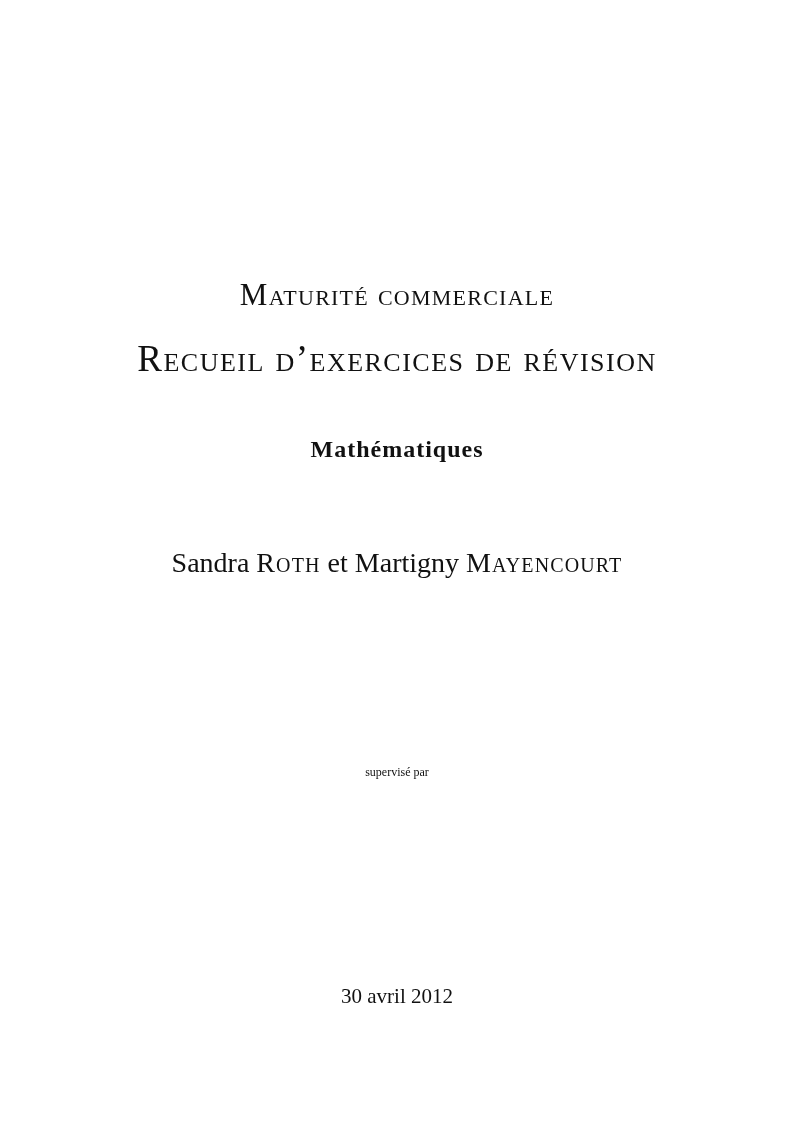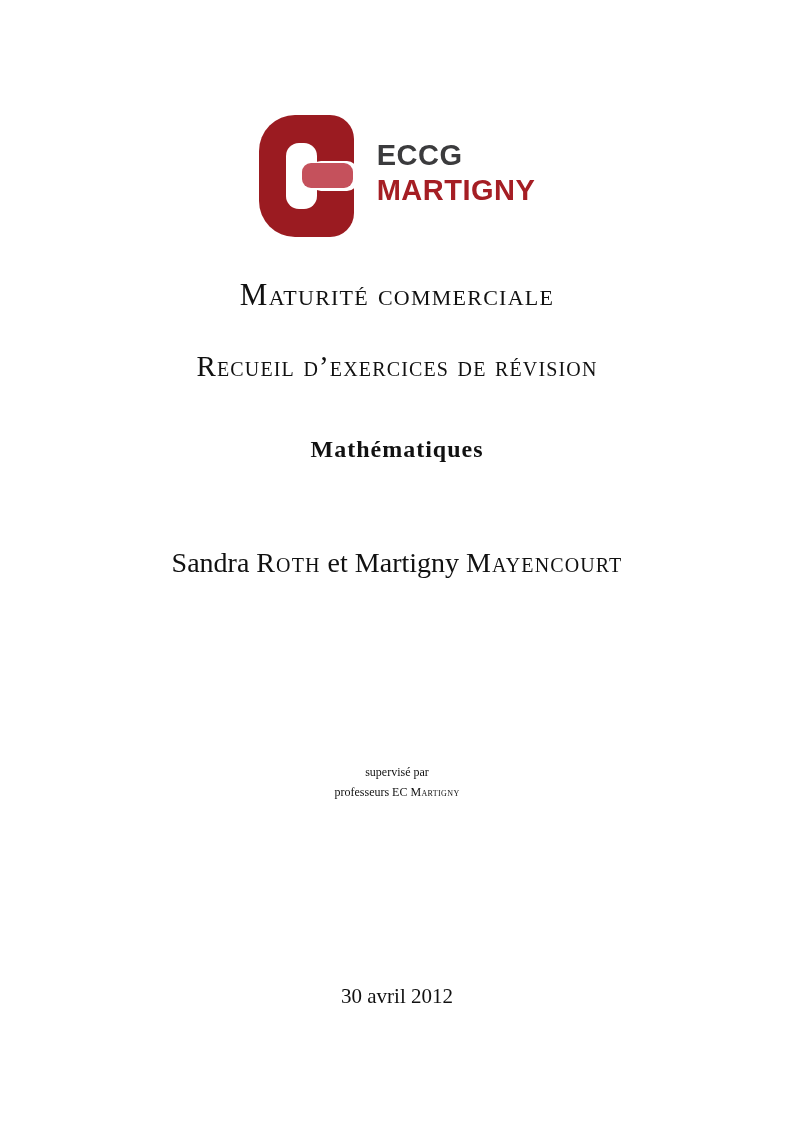--- a/index.html
+++ b/index.html
@@ -60,66 +60,48 @@
   .centerline {
     position: absolute;
     left: 0;
     right: 0;
     text-align: center;
     line-height: 1;
     white-space: nowrap;
   }
   .smallcaps { font-variant: small-caps; letter-spacing: 0.04em; }
   .program  { top: 279px; font-size: 31px; }
-  .subtitle { top: 352px; font-size: 29px; }
+  .subtitle { top: 340px; font-size: 37px; }
   .subject  { top: 437px; font-size: 24px; font-weight: bold; letter-spacing: 1px; margin: 0; }
   .authors  { top: 549px; font-size: 28px; }
   .authors .it { }
   .authors .sc { font-variant: small-caps; letter-spacing: 0.04em; }
   .supervision { top: 762px; font-size: 12px; line-height: 20px; }
   .supervision .sc { font-variant: small-caps; letter-spacing: 0.03em; }
   .date { top: 986px; font-size: 21px; }
 </style>
 </head>
 <body>
 
 <div class="page">
 
-  <header class="logo">
-    <div class="logo-inner">
-      <svg class="logo-mark" viewBox="0 0 95 122" aria-hidden="true">
-        <path d="M 36 0 L 71 0 A 24 24 0 0 1 95 24 L 95 98 A 24 24 0 0 1 71 122 L 36 122 A 36 36 0 0 1 0 86 L 0 36 A 36 36 0 0 1 36 0 Z" fill="#9b1b21"></path>
-        <rect x="27" y="28" width="31" height="66" rx="13" fill="#ffffff"></rect>
-        <rect x="52" y="46" width="46" height="30" rx="10" fill="#ffffff"></rect>
-        <rect x="43" y="48" width="51" height="25" rx="9" fill="#c5515c"></rect>
-      </svg>
-      <div class="logo-text">
-        <div class="logo-school">ECCG</div>
-        <div class="logo-city">MARTIGNY</div>
-      </div>
-    </div>
-  </header>
 
   <div class="centerline program smallcaps">Maturité commerciale</div>
 
   <div class="centerline subtitle smallcaps">Recueil d’exercices de révision</div>
 
   <h1 class="centerline subject">Mathématiques</h1>
 
   <div class="centerline authors">
     <span class="it">Sandra</span>
     <span class="sc">Roth</span>
     <span class="it">et</span>
     <span class="it">Martigny</span>
     <span class="sc">Mayencourt</span>
   </div>
 
   <div class="centerline supervision">
     <div>supervisé par</div>
-    <div>
-      <span>professeurs EC</span>
-      <span class="sc">Martigny</span>
-    </div>
   </div>
 
   <div class="centerline date">30 avril 2012</div>
 
 </div>
 
 </body></html>

